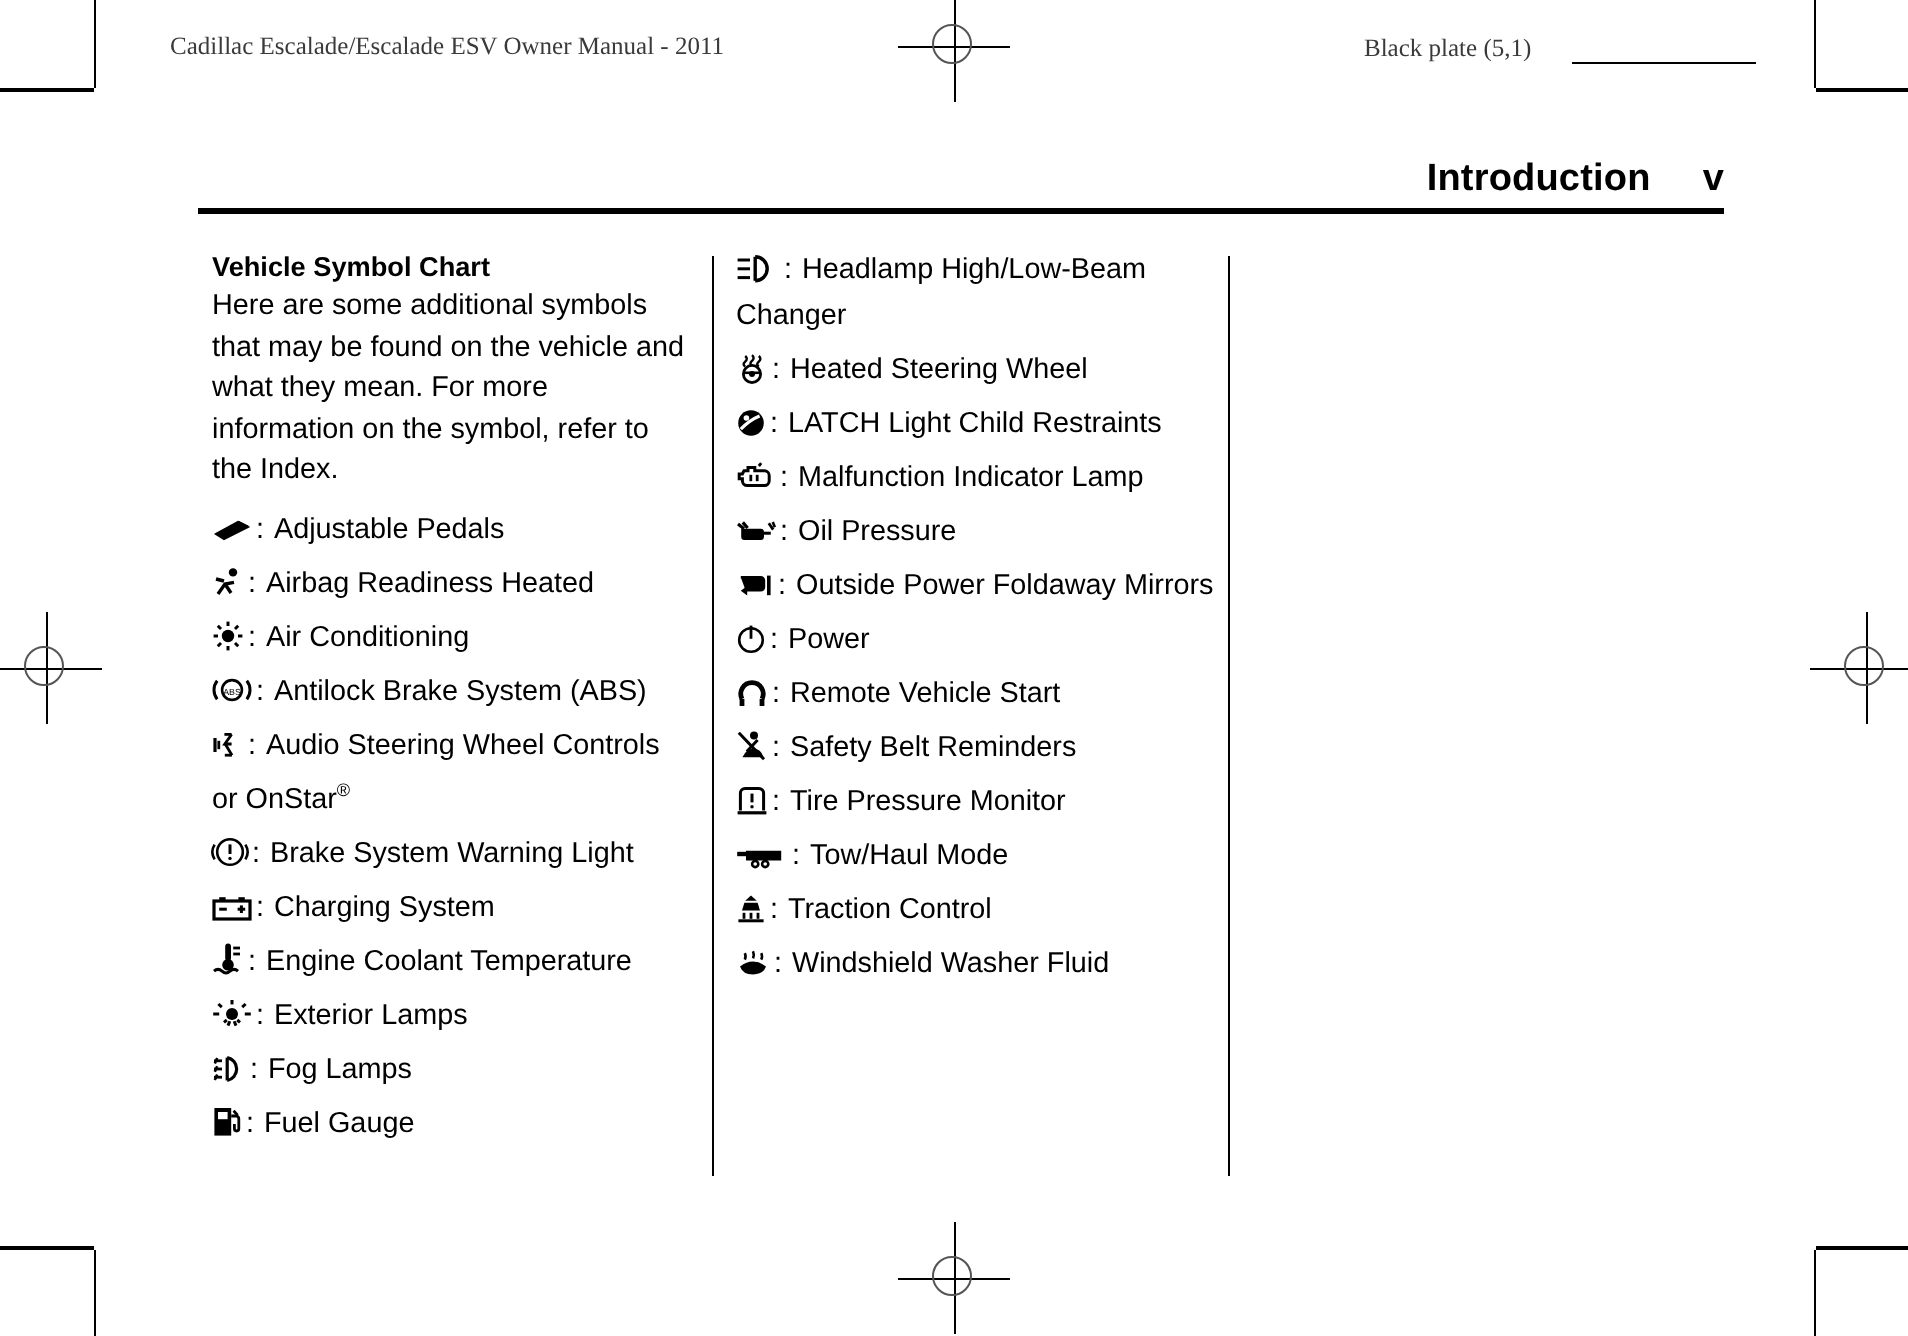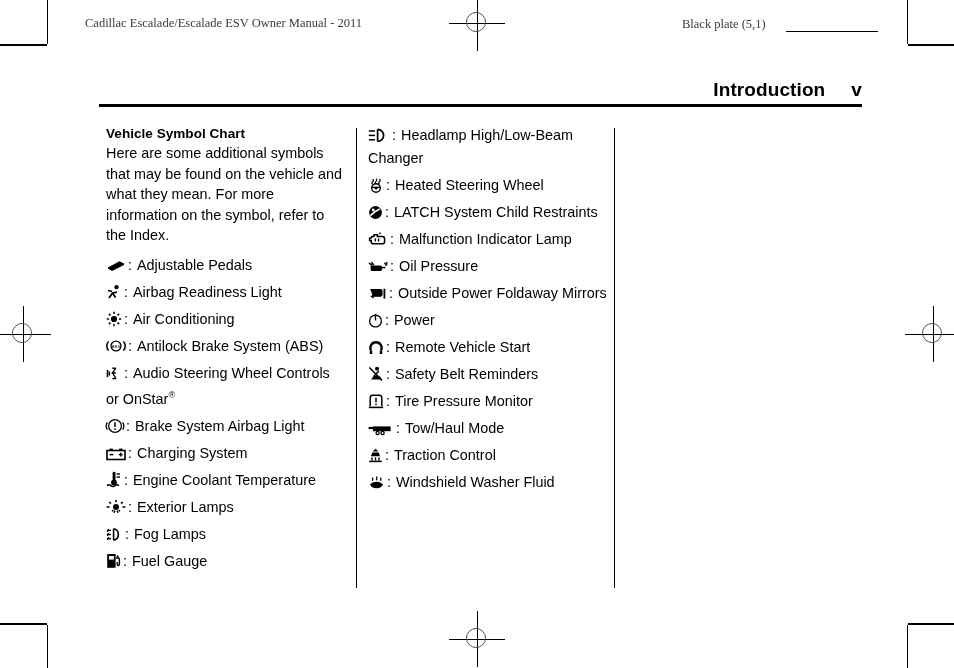--- a/index.html
+++ b/index.html
@@ -98,21 +98,21 @@
   <div id="list-left">
       <span class="sym"><span class="g"><svg width="20" height="14" viewBox="0 0 20 14" fill="none" stroke="#000" stroke-width="1.4">
             <path d="M2 9 L13 3 L18 5.5 L6 11.5 Z" fill="#000" stroke="#000" stroke-width="1"></path>
             <path d="M13 3 L18 5.5" stroke="#000"></path>
           </svg></span><span class="colon">:</span><span class="txt">Adjustable Pedals</span></span>
       <span class="sym"><span class="g"><svg width="16" height="16" viewBox="0 0 16 16" fill="none" stroke="#000" stroke-width="1.4">
             <circle cx="10.5" cy="3.2" r="2.1" fill="#000" stroke="none"></circle>
             <path d="M3 14 L6.5 9 L11 8.2" stroke="#000" stroke-width="1.7" fill="none"></path>
             <path d="M6.5 9 L9.5 13.5" stroke="#000" stroke-width="1.7"></path>
             <path d="M2 6.5 L6 7.5" stroke="#000" stroke-width="1.7"></path>
-          </svg></span><span class="colon">:</span><span class="txt">Airbag Readiness Light</span></span>
+          </svg></span><span class="colon">:</span><span class="txt">Airbag Readiness Heated</span></span>
       <span class="sym"><span class="g"><svg width="16" height="16" viewBox="0 0 16 16" fill="none" stroke="#000" stroke-width="1.4">
             <circle cx="8" cy="8" r="3.1" fill="#000" stroke="none"></circle>
             <g stroke="#000" stroke-width="1.5">
               <path d="M8 0.8 V3"></path>
               <path d="M8 13 V15.2"></path>
               <path d="M0.8 8 H3"></path>
               <path d="M13 8 H15.2"></path>
               <path d="M2.9 2.9 L4.5 4.5"></path>
               <path d="M11.5 11.5 L13.1 13.1"></path>
               <path d="M13.1 2.9 L11.5 4.5"></path>
@@ -133,21 +133,21 @@
             <path d="M9.8 2.2 L6.4 7 L9.8 7" stroke="#000" stroke-width="1.4" fill="none"></path>
             <path d="M6.4 12.6 L10 12.6" stroke="#000" stroke-width="1.4"></path>
             <path d="M6.6 7 L10 12.6" stroke="#000" stroke-width="1.4"></path>
           </svg></span><span class="colon">:</span><span class="txt">Audio Steering Wheel Controls or OnStar</span><sup>®</sup></span>
       <span class="sym"><span class="g"><svg width="18" height="16" viewBox="0 0 18 16" fill="none" stroke="#000" stroke-width="1.4">
             <circle cx="9" cy="8" r="6.4" stroke="#000" stroke-width="1.3" fill="none"></circle>
             <path d="M9 4.2 V9" stroke="#000" stroke-width="1.5"></path>
             <circle cx="9" cy="11.2" r="0.85" fill="#000" stroke="none"></circle>
             <path d="M1.3 4.3 A7 7 0 0 0 1.3 11.7" stroke="#000" stroke-width="1.3" fill="none"></path>
             <path d="M16.7 4.3 A7 7 0 0 1 16.7 11.7" stroke="#000" stroke-width="1.3" fill="none"></path>
-          </svg></span><span class="colon">:</span><span class="txt">Brake System Airbag Light</span></span>
+          </svg></span><span class="colon">:</span><span class="txt">Brake System Warning Light</span></span>
       <span class="sym"><span class="g"><svg width="20" height="13" viewBox="0 0 20 13" fill="none" stroke="#000" stroke-width="1.4">
             <rect x="1" y="2.5" width="18" height="9" stroke="#000" stroke-width="1.6" fill="none"></rect>
             <rect x="3.6" y="0.6" width="3.2" height="2" fill="#000" stroke="none"></rect>
             <rect x="13.2" y="0.6" width="3.2" height="2" fill="#000" stroke="none"></rect>
             <path d="M3.6 6.6 H7.4" stroke="#000" stroke-width="1.5"></path>
             <path d="M12.8 6.6 H16.6" stroke="#000" stroke-width="1.5"></path>
             <path d="M14.7 4.7 V8.5" stroke="#000" stroke-width="1.5"></path>
           </svg></span><span class="colon">:</span><span class="txt">Charging System</span></span>
       <span class="sym"><span class="g"><svg width="16" height="17" viewBox="0 0 16 17" fill="none" stroke="#000" stroke-width="1.4">
             <rect x="6.6" y="0.8" width="2.9" height="8.6" rx="1.45" fill="#000" stroke="none"></rect>
@@ -203,21 +203,21 @@
             <circle cx="8" cy="10" r="1.5" fill="#000" stroke="none"></circle>
             <path d="M3.8 9.4 H12.2" stroke="#000" stroke-width="1.3"></path>
             <path d="M4.6 1 q1.6 1.4 0 2.8 t0 2.4" stroke="#000" stroke-width="1.2" fill="none"></path>
             <path d="M8 0.6 q1.6 1.4 0 2.8 t0 2.4" stroke="#000" stroke-width="1.2" fill="none"></path>
             <path d="M11.4 1 q1.6 1.4 0 2.8 t0 2.4" stroke="#000" stroke-width="1.2" fill="none"></path>
           </svg></span><span class="colon">:</span><span class="txt">Heated Steering Wheel</span></span>
       <span class="sym"><span class="g"><svg width="15" height="15" viewBox="0 0 15 15" fill="none" stroke="#000" stroke-width="1.4">
             <circle cx="7.5" cy="7.5" r="6.4" fill="#000" stroke="none"></circle>
             <path d="M2.4 10.6 q4.4 -4.6 9.4 -6.6" stroke="#fff" stroke-width="1.6" fill="none"></path>
             <circle cx="5.2" cy="5" r="1.4" fill="#fff" stroke="none"></circle>
-          </svg></span><span class="colon">:</span><span class="txt">LATCH System Child Restraints</span></span>
+          </svg></span><span class="colon">:</span><span class="txt">LATCH Light Child Restraints</span></span>
       <span class="sym"><span class="g"><svg width="20" height="15" viewBox="0 0 20 15" fill="none" stroke="#000" stroke-width="1.4">
             <path d="M4 4.4 H6 V2.8 H9.4 V4.4 H14.2 A2.4 2.4 0 0 1 16.6 6.8 V9.4 A2.4 2.4 0 0 1 14.2 11.8 H5.6 A2.4 2.4 0 0 1 3.2 9.4 V8.4 H1.6 V6 H3.2 Z" stroke="#000" stroke-width="1.5" fill="none"></path>
             <path d="M11.4 2 L12.6 0.6" stroke="#000" stroke-width="1.4"></path>
             <path d="M7.4 6.4 V9.6" stroke="#000" stroke-width="1.4"></path>
             <path d="M10.6 6.4 V9.6" stroke="#000" stroke-width="1.4"></path>
           </svg></span><span class="colon">:</span><span class="txt">Malfunction Indicator Lamp</span></span>
       <span class="sym"><span class="g"><svg width="20" height="15" viewBox="0 0 20 15" fill="none" stroke="#000" stroke-width="1.4">
             <path d="M2.6 6.4 H12.4 A1.6 1.6 0 0 1 14 8 V10.4 A1.6 1.6 0 0 1 12.4 12 H4.2 A1.6 1.6 0 0 1 2.6 10.4 Z" fill="#000" stroke="none"></path>
             <path d="M1 4 L4 6.4" stroke="#000" stroke-width="1.6"></path>
             <path d="M3.4 3.2 L5.8 6" stroke="#000" stroke-width="1.6"></path>

